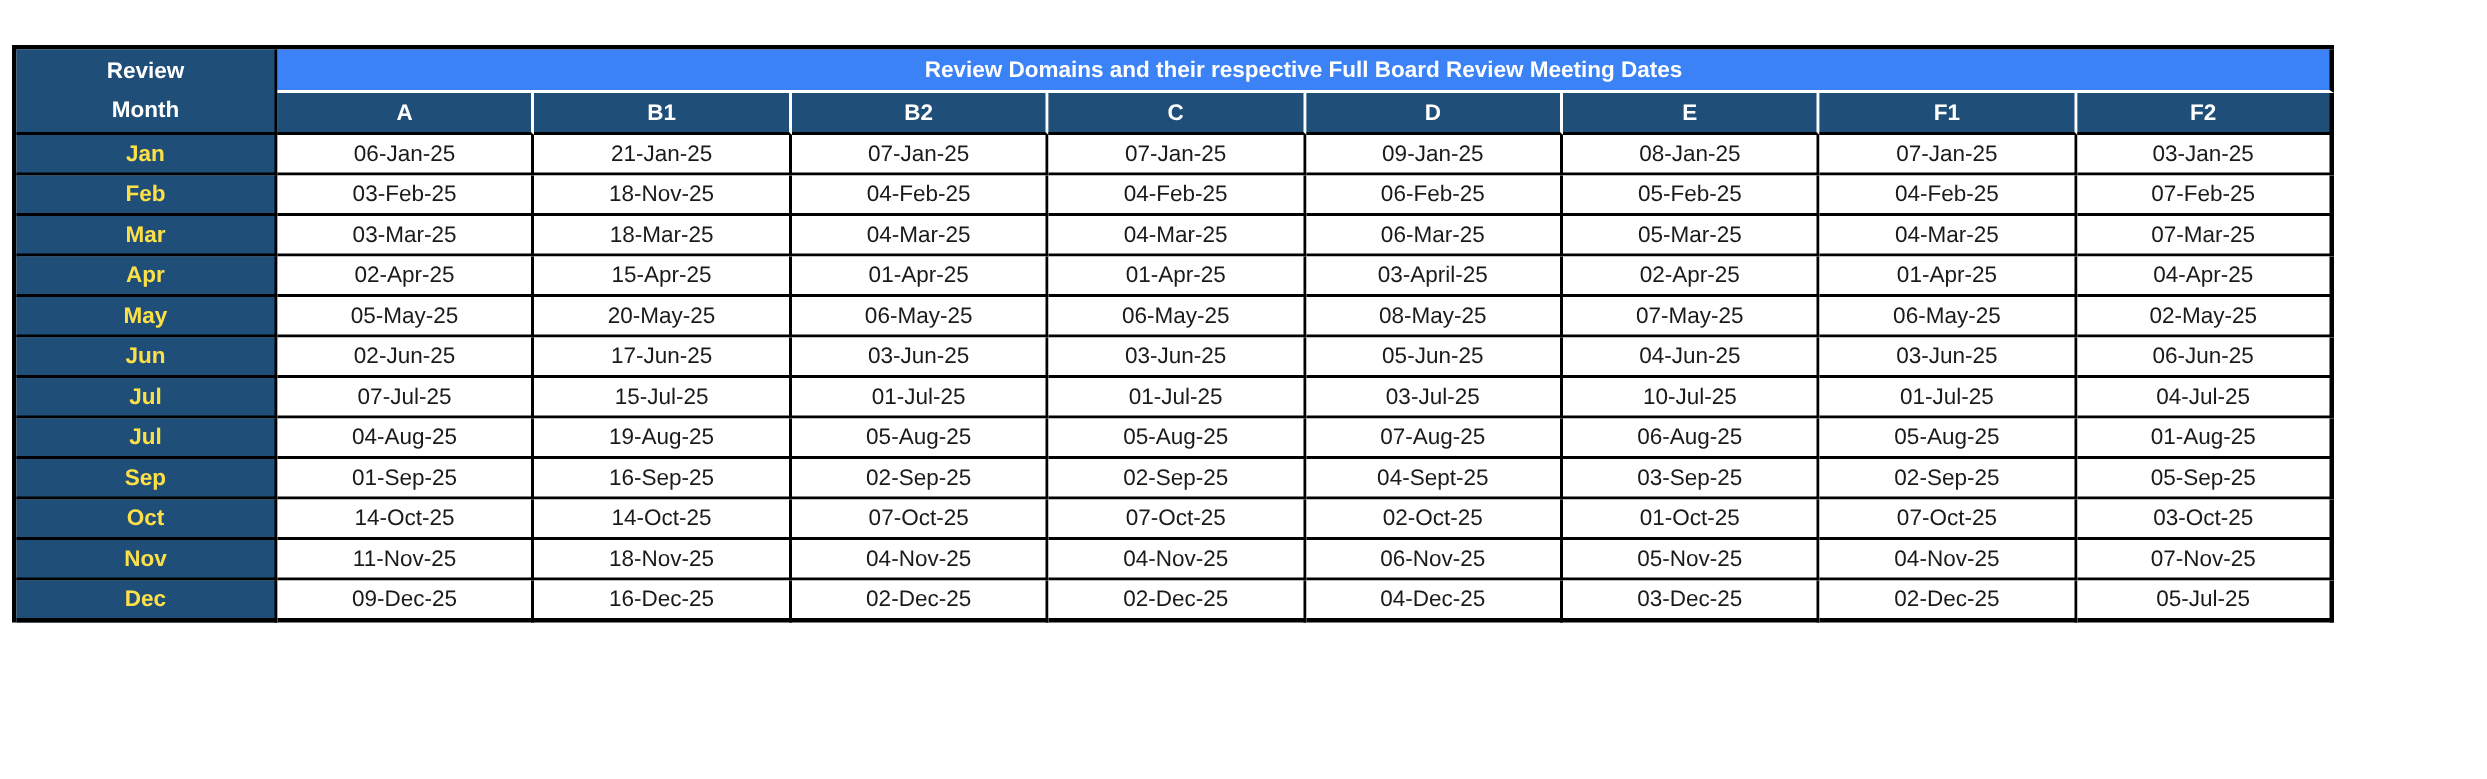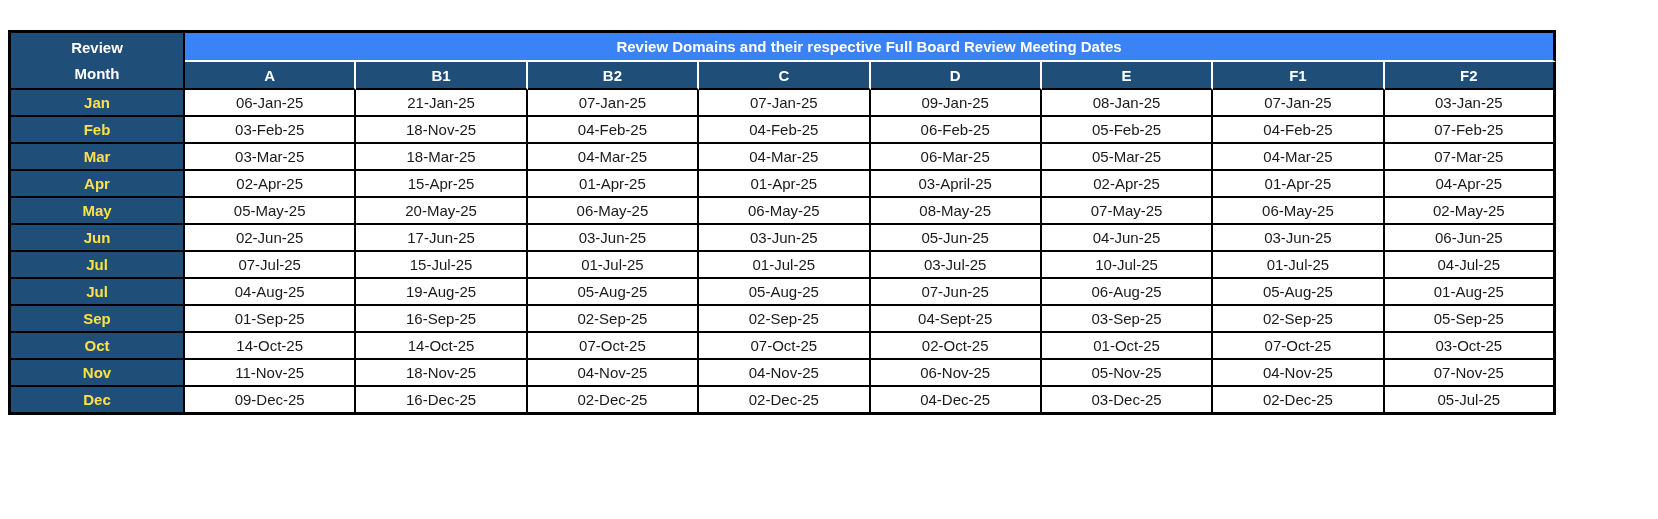--- a/index.html
+++ b/index.html
@@ -214,21 +214,21 @@
           <td class="datecell">10-Jul-25</td>
           <td class="datecell">01-Jul-25</td>
           <td class="datecell last">04-Jul-25</td>
         </tr>
         <tr>
           <td class="month">Jul</td>
           <td class="datecell">04-Aug-25</td>
           <td class="datecell">19-Aug-25</td>
           <td class="datecell">05-Aug-25</td>
           <td class="datecell">05-Aug-25</td>
-          <td class="datecell">07-Jun-25</td>
+          <td class="datecell">07-Aug-25</td>
           <td class="datecell">06-Aug-25</td>
           <td class="datecell">05-Aug-25</td>
           <td class="datecell last">01-Aug-25</td>
         </tr>
         <tr>
           <td class="month">Sep</td>
           <td class="datecell">01-Sep-25</td>
           <td class="datecell">16-Sep-25</td>
           <td class="datecell">02-Sep-25</td>
           <td class="datecell">02-Sep-25</td>

